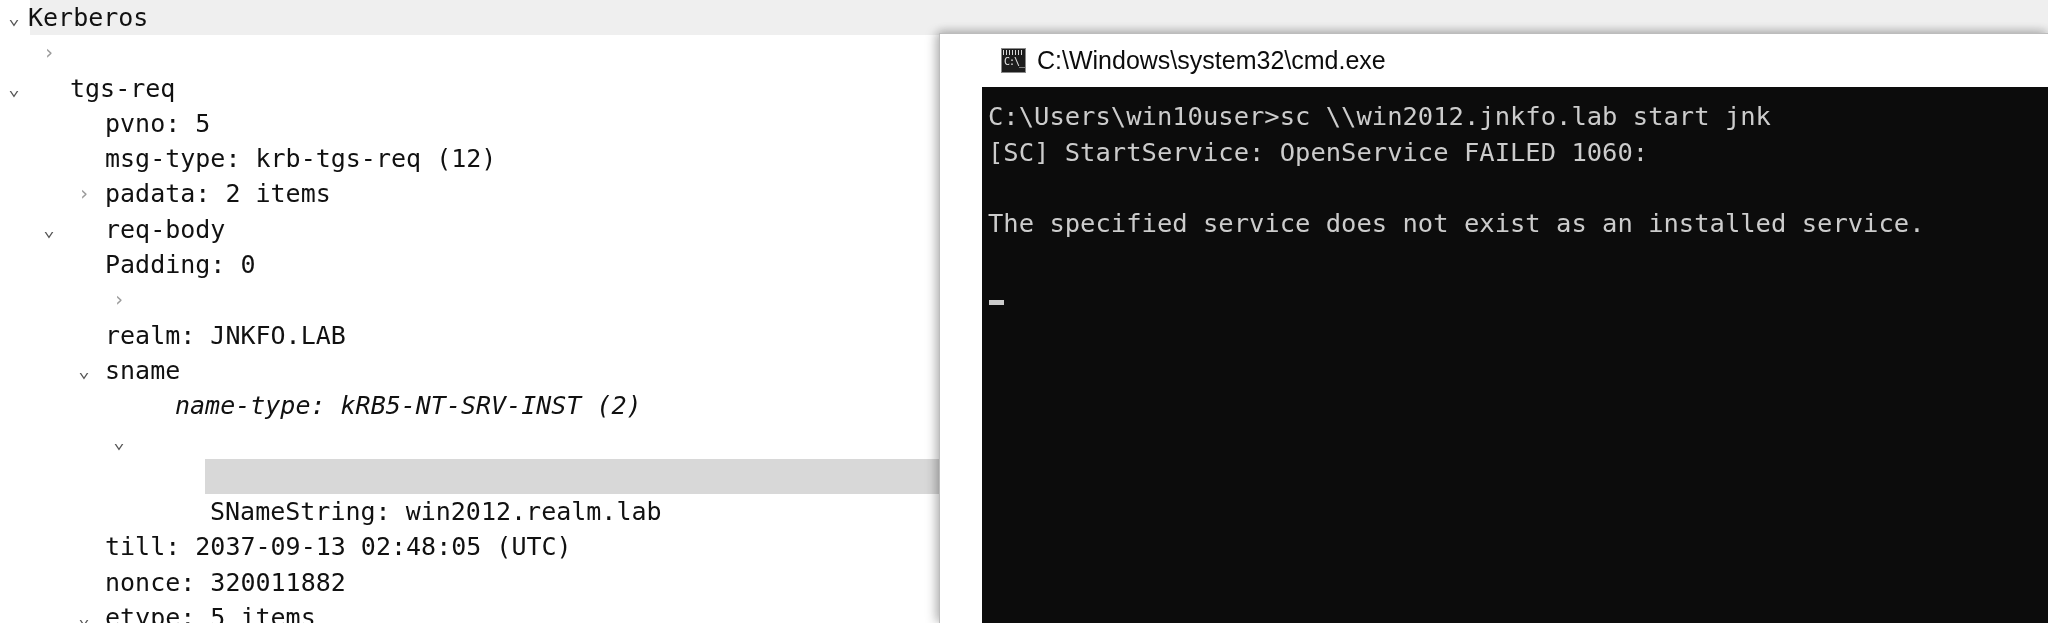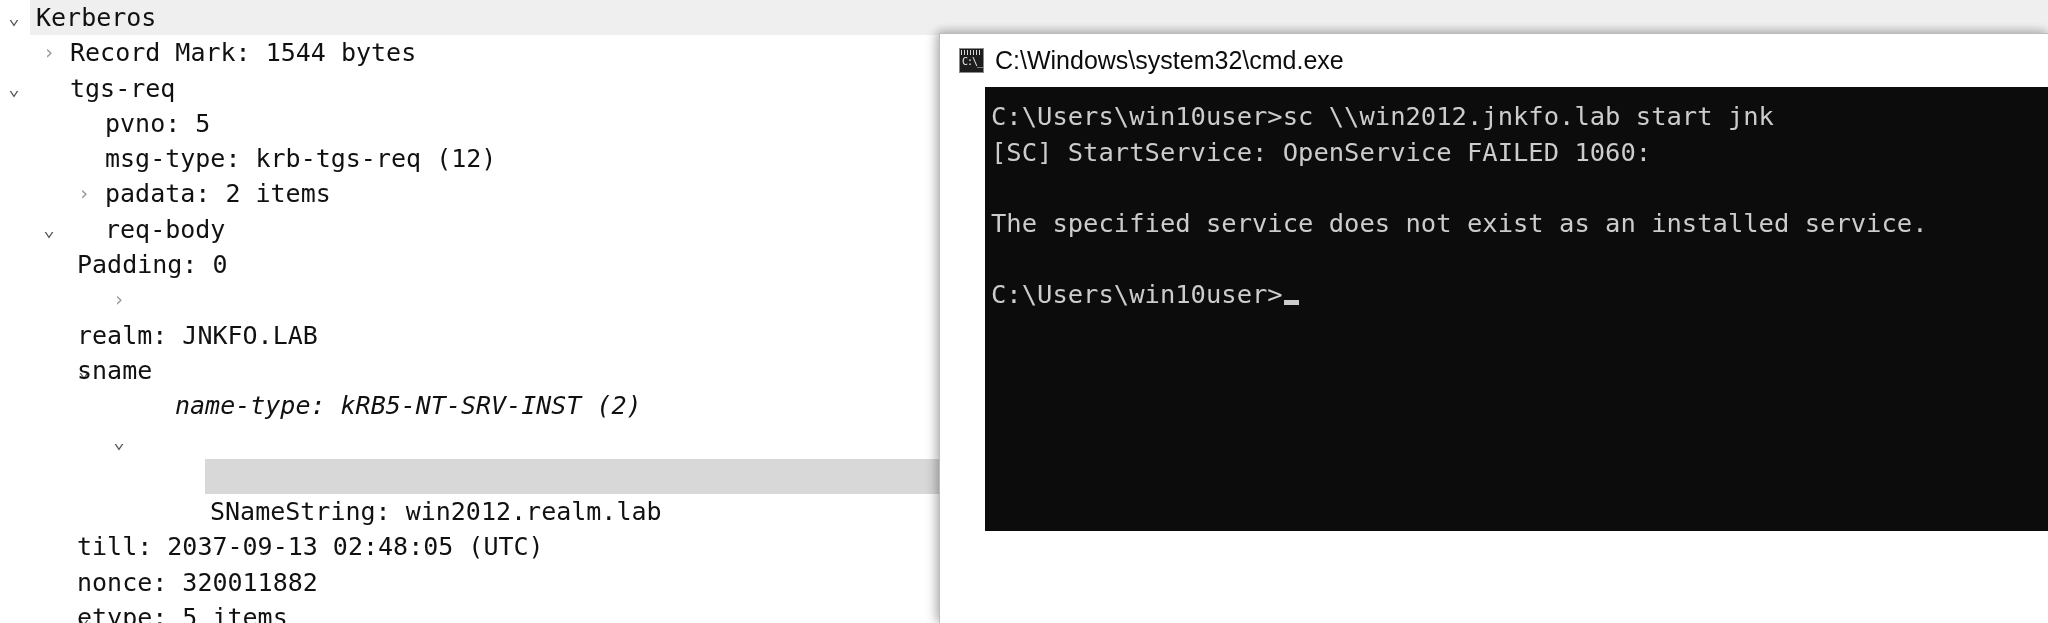--- a/index.html
+++ b/index.html
@@ -68,24 +68,24 @@
   .tree-row .twisty.collapsed {
     color: #9b9b9b;
   }
   .tree-row .label {
     position: relative;
     display: inline-block;
     z-index: 1;
   }
 
   
-  .ind0  { margin-left: 36px; }
+  .ind0  { margin-left: 28px; }
   .ind1  { margin-left: 70px; }
   .ind2  { margin-left: 105px; text-align: right; }
-  .ind3  { margin-left: 77px; }
+  .ind3  { margin-left: 105px; }
   .ind4  { margin-left: 175px; font-style: italic; }
   .ind5  { margin-left: 210px; }
 
   .tw0 { left: 3px; }
   .tw1 { left: 38px; }
   .tw2 { left: 73px; }
   .tw3 { left: 108px; }
 
   
   #cmd-window {
@@ -94,20 +94,21 @@
     top: 33px;
     width: 1109px;
     height: 590px;
     background: #ffffff;
     border: 1px solid #bcbcbc;
     border-right: none;
     border-bottom: none;
     box-shadow: -4px 0 10px rgba(0,0,0,0.22), 0 -3px 8px rgba(0,0,0,0.14);
     box-sizing: border-box;
     overflow: hidden;
+    padding-left: 42px;
   }
   #cmd-titlebar {
     height: 53px;
     background: #ffffff;
     display: flex;
     align-items: center;
     padding-left: 19px;
     box-sizing: border-box;
   }
   #cmd-icon {
@@ -140,25 +141,24 @@
     letter-spacing: -1px;
   }
   #cmd-title-text {
     font-family: "Liberation Sans", sans-serif;
     font-size: 25px;
     color: #0c0c0c;
     white-space: nowrap;
   }
   #cmd-console {
     background: #0c0c0c;
-    height: 444px;
+    height: 537px;
     padding: 12px 0 0 4px;
     box-sizing: border-box;
     overflow: hidden;
-    margin-left: 45px;
   }
   .console-line {
     font-family: "DejaVu Sans Mono", "Liberation Mono", monospace;
     font-size: 25.5px;
     line-height: 35.6px;
     color: #cccccc;
     white-space: pre;
     padding-left: 2px;
   }
   .console-line.blank { color: transparent; }
@@ -178,21 +178,20 @@
 
   <div class="tree-row sel-top">
     <div class="row-bg"></div>
     <span class="twisty tw0">⌄</span>
     <span class="label ind0">Kerberos</span>
   </div>
 
   <div class="tree-row">
     <div class="row-bg"></div>
     <span class="twisty tw1 collapsed">›</span>
-    <span class="label ind1">Record Mark: 1544 bytes</span>
   </div>
 
   <div class="tree-row">
     <div class="row-bg"></div>
     <span class="twisty tw0">⌄</span>
     <span class="label ind1">tgs-req</span>
   </div>
 
   <div class="tree-row">
     <div class="row-bg"></div>
@@ -280,16 +279,16 @@
     <div id="cmd-icon"></div>
     <div id="cmd-title-text">C:\Windows\system32\cmd.exe</div>
   </div>
 
   <div id="cmd-console">
     <div class="console-line">C:\Users\win10user&gt;sc \\win2012.jnkfo.lab start jnk</div>
     <div class="console-line">[SC] StartService: OpenService FAILED 1060:</div>
     <div class="console-line blank">&nbsp;</div>
     <div class="console-line">The specified service does not exist as an installed service.</div>
     <div class="console-line blank">&nbsp;</div>
-    <div class="console-line"><span>C:\Users\win10user&gt;</span><span class="cursor-block"></span></div>
+    <div class="console-line"><span class="cursor-block"></span></div>
   </div>
 
 </div>
 
 </body></html>

